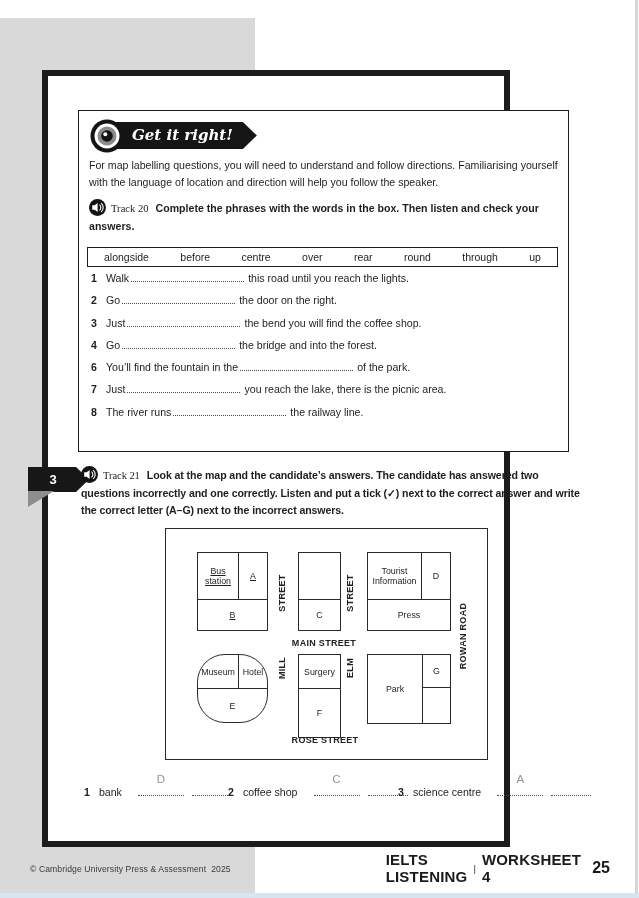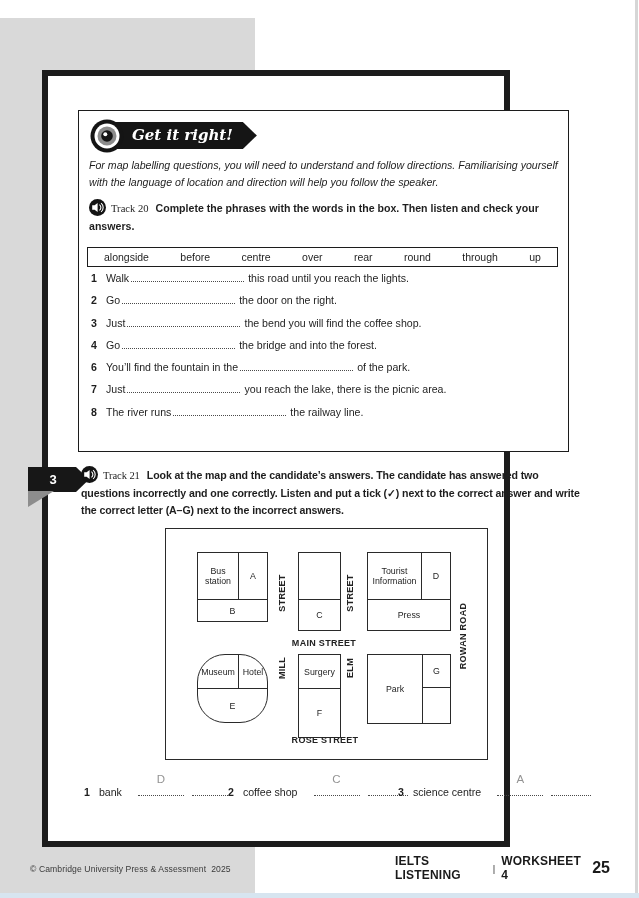--- a/index.html
+++ b/index.html
@@ -20,21 +20,21 @@
   
   .gir-box { left:72px; top:104px; width:491px; height:342px; border:1.5px solid #1c1c1c; background:#fff; }
   .banner { left:10px; top:7px; display:flex; align-items:flex-start; }
   .target-icon { width:36px; height:36px; position:relative; z-index:2; flex:0 0 auto; }
   .ribbon {
     height:27px; margin-left:-10px; margin-top:4px; padding:0 24px 0 17px;
     background:#151515; color:#ffffff; line-height:27px; white-space:nowrap;
     font-family:"DejaVu Serif", serif; font-style:italic; font-weight:700; font-size:15px;
     clip-path:polygon(0 0, calc(100% - 14px) 0, 100% 50%, calc(100% - 14px) 100%, 0 100%);
   }
-  .intro { left:10px; top:46px; width:486px; font-size:10.6px; line-height:16.5px;font-style:italic; }
+  .intro { left:10px; top:46px; width:486px; font-size:10.6px; line-height:16.5px; }
   .track-line { font-size:10.6px; font-weight:700; line-height:17.5px; }
   .track20 { left:10px; top:88px; width:458px; }
   .speaker-icon { display:inline-block; width:17px; height:17px; vertical-align:-4px; margin-right:5px; }
   .track-label { font-weight:400; margin-right:7px;font-family:Liberation Serif, serif; }
 
   .word-box {
     left:8px; top:136px; width:471px; height:20px; border:1.2px solid #1c1c1c;
     display:flex; align-items:center; justify-content:space-between; padding:0 16px; font-size:10.5px;
   }
   .questions { left:12px; top:161px; width:470px; }
@@ -49,21 +49,21 @@
     padding-right:11px;
     clip-path:polygon(0 0, calc(100% - 13px) 0, 100% 50%, calc(100% - 13px) 100%, 0 100%);
   }
   .tab3-fold { left:28px; top:491px; width:26px; height:16px; background:#8d8d8d;
     clip-path:polygon(0 0, 100% 0, 0 100%); }
   .track21 { left:81px; top:466px; width:506px; letter-spacing:-0.1px; }
 
   
   .map { left:165px; top:528px; width:323px; height:232px; border:1.3px solid #2a2a2a; background:#fff; }
   .blk { position:absolute; border:1.2px solid #2a2a2a; display:flex; flex-direction:column; }
-  .blk-tl { left:31px; top:23px; width:71px; height:70px; }
+  .blk-tl { left:31px; top:23px; width:71px; height:79px;text-decoration:underline; }
   .blk-tm { left:132px; top:23px; width:43px; height:79px; }
   .blk-tr { left:201px; top:23px; width:84px; height:79px; }
   .blk-bl { left:31px; top:125px; width:71px; height:69px;border-radius:28px; }
   .blk-bm { left:132px; top:125px; width:43px; height:84px; }
   .blk-br { left:201px; top:125px; width:84px; height:70px; flex-direction:row; }
   .m-row { display:flex; width:100%; }
   .m-row.top46 { height:46px; }
   .m-row.top33 { height:33px; }
   .m-row.fill { flex:1; border-top:1.2px solid #2a2a2a; }
   .cell { display:flex; align-items:center; justify-content:center; text-align:center;
@@ -87,21 +87,21 @@
   .ans-label { margin-right:16px; }
   .seg { display:inline-block; height:9px; border-bottom:1.6px dotted #4a4a4a; }
   .seg1 { position:relative; width:46px; }
   .seg2 { width:40px; margin-left:8px; }
   .written { position:absolute; left:50%; top:-14px; transform:translateX(-50%);
     color:#939393; font-size:11.5px; }
 
   
   .footer-copy { left:30px; top:864px; font-size:8.6px; color:#3a3a3a; letter-spacing:0.1px; }
   .footer-right { top:856px; left:395px; width:215px; height:24px; display:flex; align-items:center; justify-content:flex-end; color:#1a1a1a; }
-  .fr-series, .fr-worksheet { font-weight:700; font-size:12px; letter-spacing:0.2px; }
+  .fr-series, .fr-worksheet { font-weight:700; font-size:15px; letter-spacing:0.2px; }
   .fr-sep { margin:0 6px; font-size:9.5px; color:#333; }
   .fr-page { font-size:16px; font-weight:700; margin-left:11px; }
 </style>
 </head>
 <body>
 
 <div class="abs shade"></div>
 <div class="abs edge-right"></div>
 <div class="abs blue-bottom"></div>
 

